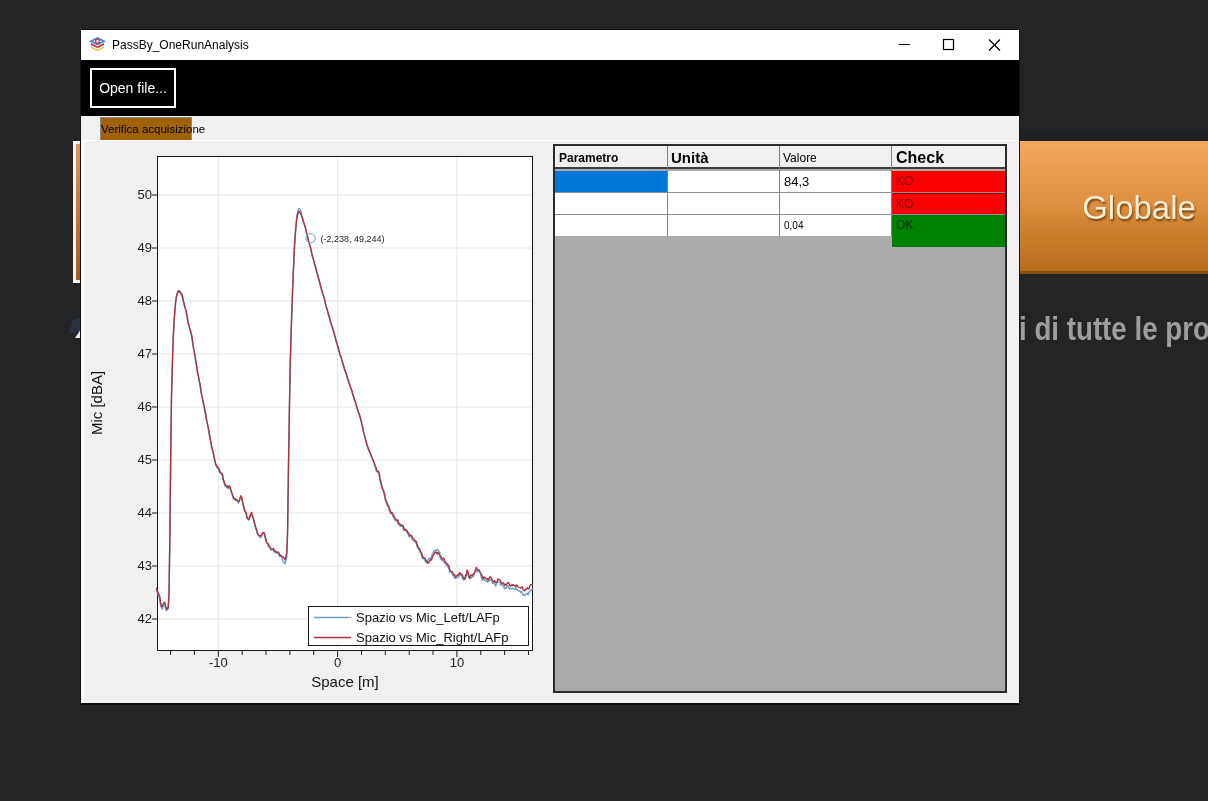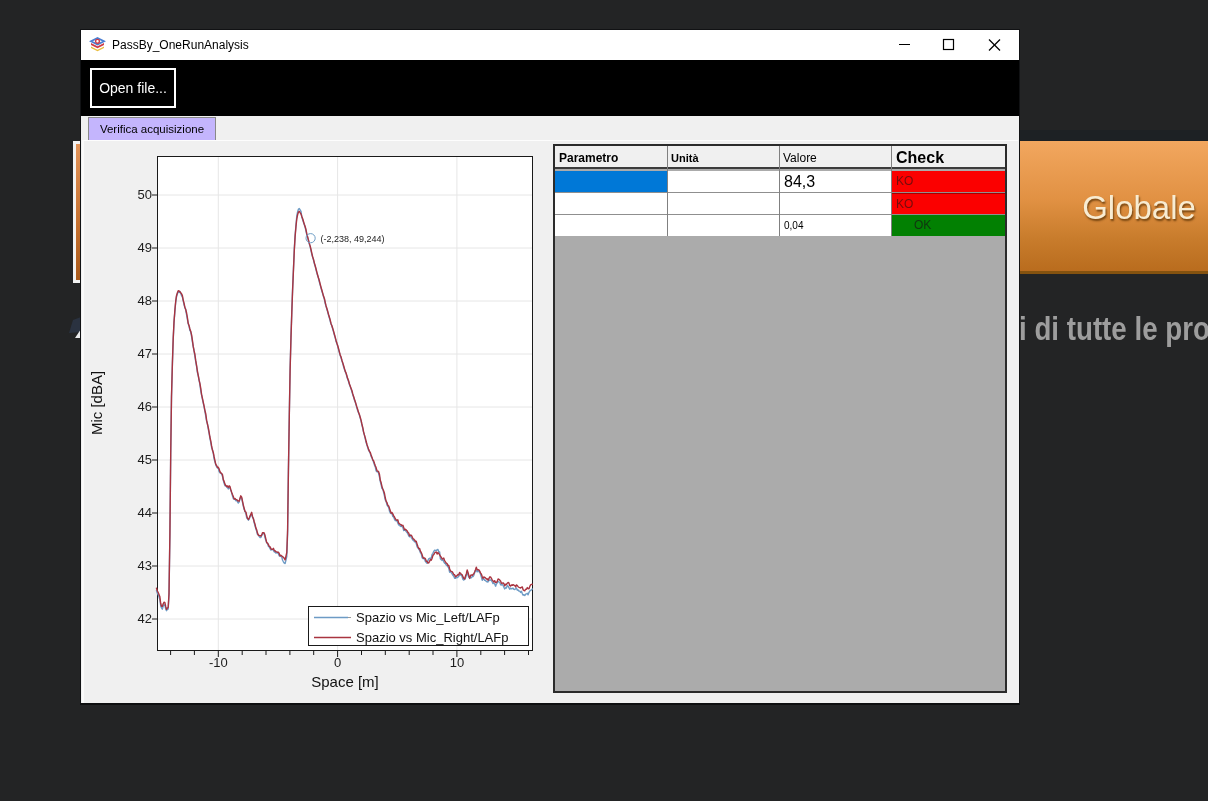--- a/index.html
+++ b/index.html
@@ -33,21 +33,21 @@
 <svg class="abs" style="left:880px;top:30px" width="139" height="30" viewBox="0 0 139 30">
   <line x1="19" y1="14.5" x2="30" y2="14.5" stroke="#000" stroke-width="1"></line>
   <rect x="63.5" y="9.5" width="10" height="10" fill="none" stroke="#000" stroke-width="1.2"></rect>
   <line x1="109" y1="9.5" x2="120" y2="20.5" stroke="#000" stroke-width="1.2"></line>
   <line x1="109" y1="20.5" x2="120" y2="9.5" stroke="#000" stroke-width="1.2"></line>
 </svg>
 
 <div class="abs" style="left:81px;top:60px;width:938px;height:56px;background:#000"></div>
 <div class="abs" style="left:90px;top:68px;width:86px;height:40px;background:#000;border:2px solid #fff;color:#fff;font-size:14px;text-align:center;line-height:36px">Open file...</div>
 
-<div class="abs" style="left:88px;top:117px;width:128px;height:23px;background:#c4b5fd;border:1px solid #898989;border-bottom:none;font-size:11.5px;color:#000;text-align:center;line-height:22px;white-space:nowrap">Verifica acquisizione</div>
+<div class="abs" style="left:100px;top:117px;width:92px;height:23px;background:#a16207;border:1px solid #898989;border-bottom:none;font-size:11.5px;color:#000;text-align:center;line-height:22px;white-space:nowrap">Verifica acquisizione</div>
 <div class="abs" style="left:82px;top:140px;width:936px;height:563px;background:#f0f0f0;border-top:1px solid #fdfdfd;border-left:2px solid #fafafa"></div>
 
 <svg class="abs" style="left:82px;top:140px" width="470" height="563" viewBox="0 0 470 563">
   <rect x="75" y="16" width="376" height="495" fill="#ffffff"></rect>
   <g stroke="#e6e6e6" stroke-width="1">
     <line x1="136.3" y1="16" x2="136.3" y2="511"></line>
     <line x1="255.6" y1="16" x2="255.6" y2="511"></line>
     <line x1="374.9" y1="16" x2="374.9" y2="511"></line>
     <line x1="75" y1="55" x2="451" y2="55"></line>
     <line x1="75" y1="108" x2="451" y2="108"></line>
@@ -115,33 +115,33 @@
   <line x1="232" y1="477.5" x2="266" y2="477.5" stroke="#6d9bc5" stroke-width="1.6"></line>
   <line x1="232" y1="497.5" x2="269" y2="497.5" stroke="#a93440" stroke-width="1.6"></line>
   <text x="274" y="482" font-size="13" fill="#111">Spazio vs Mic_Left/LAFp</text>
   <text x="274" y="502" font-size="13" fill="#111">Spazio vs Mic_Right/LAFp</text>
 </svg>
 
 <div class="abs" style="left:553px;top:144px;width:454px;height:549px;background:#ababab;border:2px solid #2b2b2b"></div>
 
 <div class="abs" style="left:555px;top:146px;width:450px;height:23px;background:#f0f0f0;border-bottom:2px solid #3c3c3c"></div>
 <div class="abs hdr" style="left:559px;top:146px;width:104px;height:24px;font-size:12px;font-weight:bold;line-height:24px">Parametro</div>
-<div class="abs hdr" style="left:671px;top:146px;width:104px;height:24px;font-size:11px;font-weight:bold;line-height:24px">Unità</div>
+<div class="abs hdr" style="left:671px;top:146px;width:104px;height:24px;font-size:15px;font-weight:bold;line-height:24px">Unità</div>
 <div class="abs hdr" style="left:783px;top:146px;width:104px;height:24px;font-size:12px;font-weight:normal;line-height:24px">Valore</div>
 <div class="abs hdr" style="left:896px;top:146px;width:104px;height:24px;font-size:16px;font-weight:bold;line-height:24px">Check</div>
 
 <div class="abs" style="left:555px;top:171px;width:450px;height:65px;background:#fff"></div>
 <div class="abs" style="left:555px;top:171px;width:112px;height:21px;background:#0078d7"></div>
 
 <div class="abs" style="left:555px;top:192px;width:450px;height:1px;background:#8f8f8f"></div>
 <div class="abs" style="left:555px;top:214px;width:450px;height:1px;background:#8f8f8f"></div>
 
 <div class="abs" style="left:667px;top:146px;width:1px;height:90px;background:#808080"></div>
 <div class="abs" style="left:779px;top:146px;width:1px;height:90px;background:#808080"></div>
 <div class="abs" style="left:891px;top:146px;width:1px;height:90px;background:#808080"></div>
 
 <div class="abs" style="left:892px;top:171px;width:113px;height:21px;background:#fb0000;color:#750c0c;font-size:12px;line-height:21px;padding-left:4px">KO</div>
 <div class="abs" style="left:892px;top:193px;width:113px;height:21px;background:#fb0000;border-top:1px solid #a50000;color:#750c0c;font-size:12px;line-height:20px;padding-left:4px">KO</div>
-<div class="abs" style="left:892px;top:215px;width:113px;height:21px;background:#028002;color:#113311;font-size:12px;line-height:21px;padding-left:22px">OK</div>
+<div class="abs" style="left:892px;top:215px;width:113px;height:32px;background:#028002;color:#113311;font-size:12px;line-height:21px;padding-left:4px">OK</div>
 
-<div class="abs" style="left:784px;top:171px;font-size:16px;line-height:21px;color:#000">84,3</div>
+<div class="abs" style="left:784px;top:171px;font-size:13px;line-height:21px;color:#000">84,3</div>
 <div class="abs" style="left:784px;top:193px;font-size:12px;line-height:21px;color:#ffffff">49,78</div>
 <div class="abs" style="left:784px;top:215px;font-size:10px;line-height:21px;color:#000">0,04</div>
 
 </body></html>

